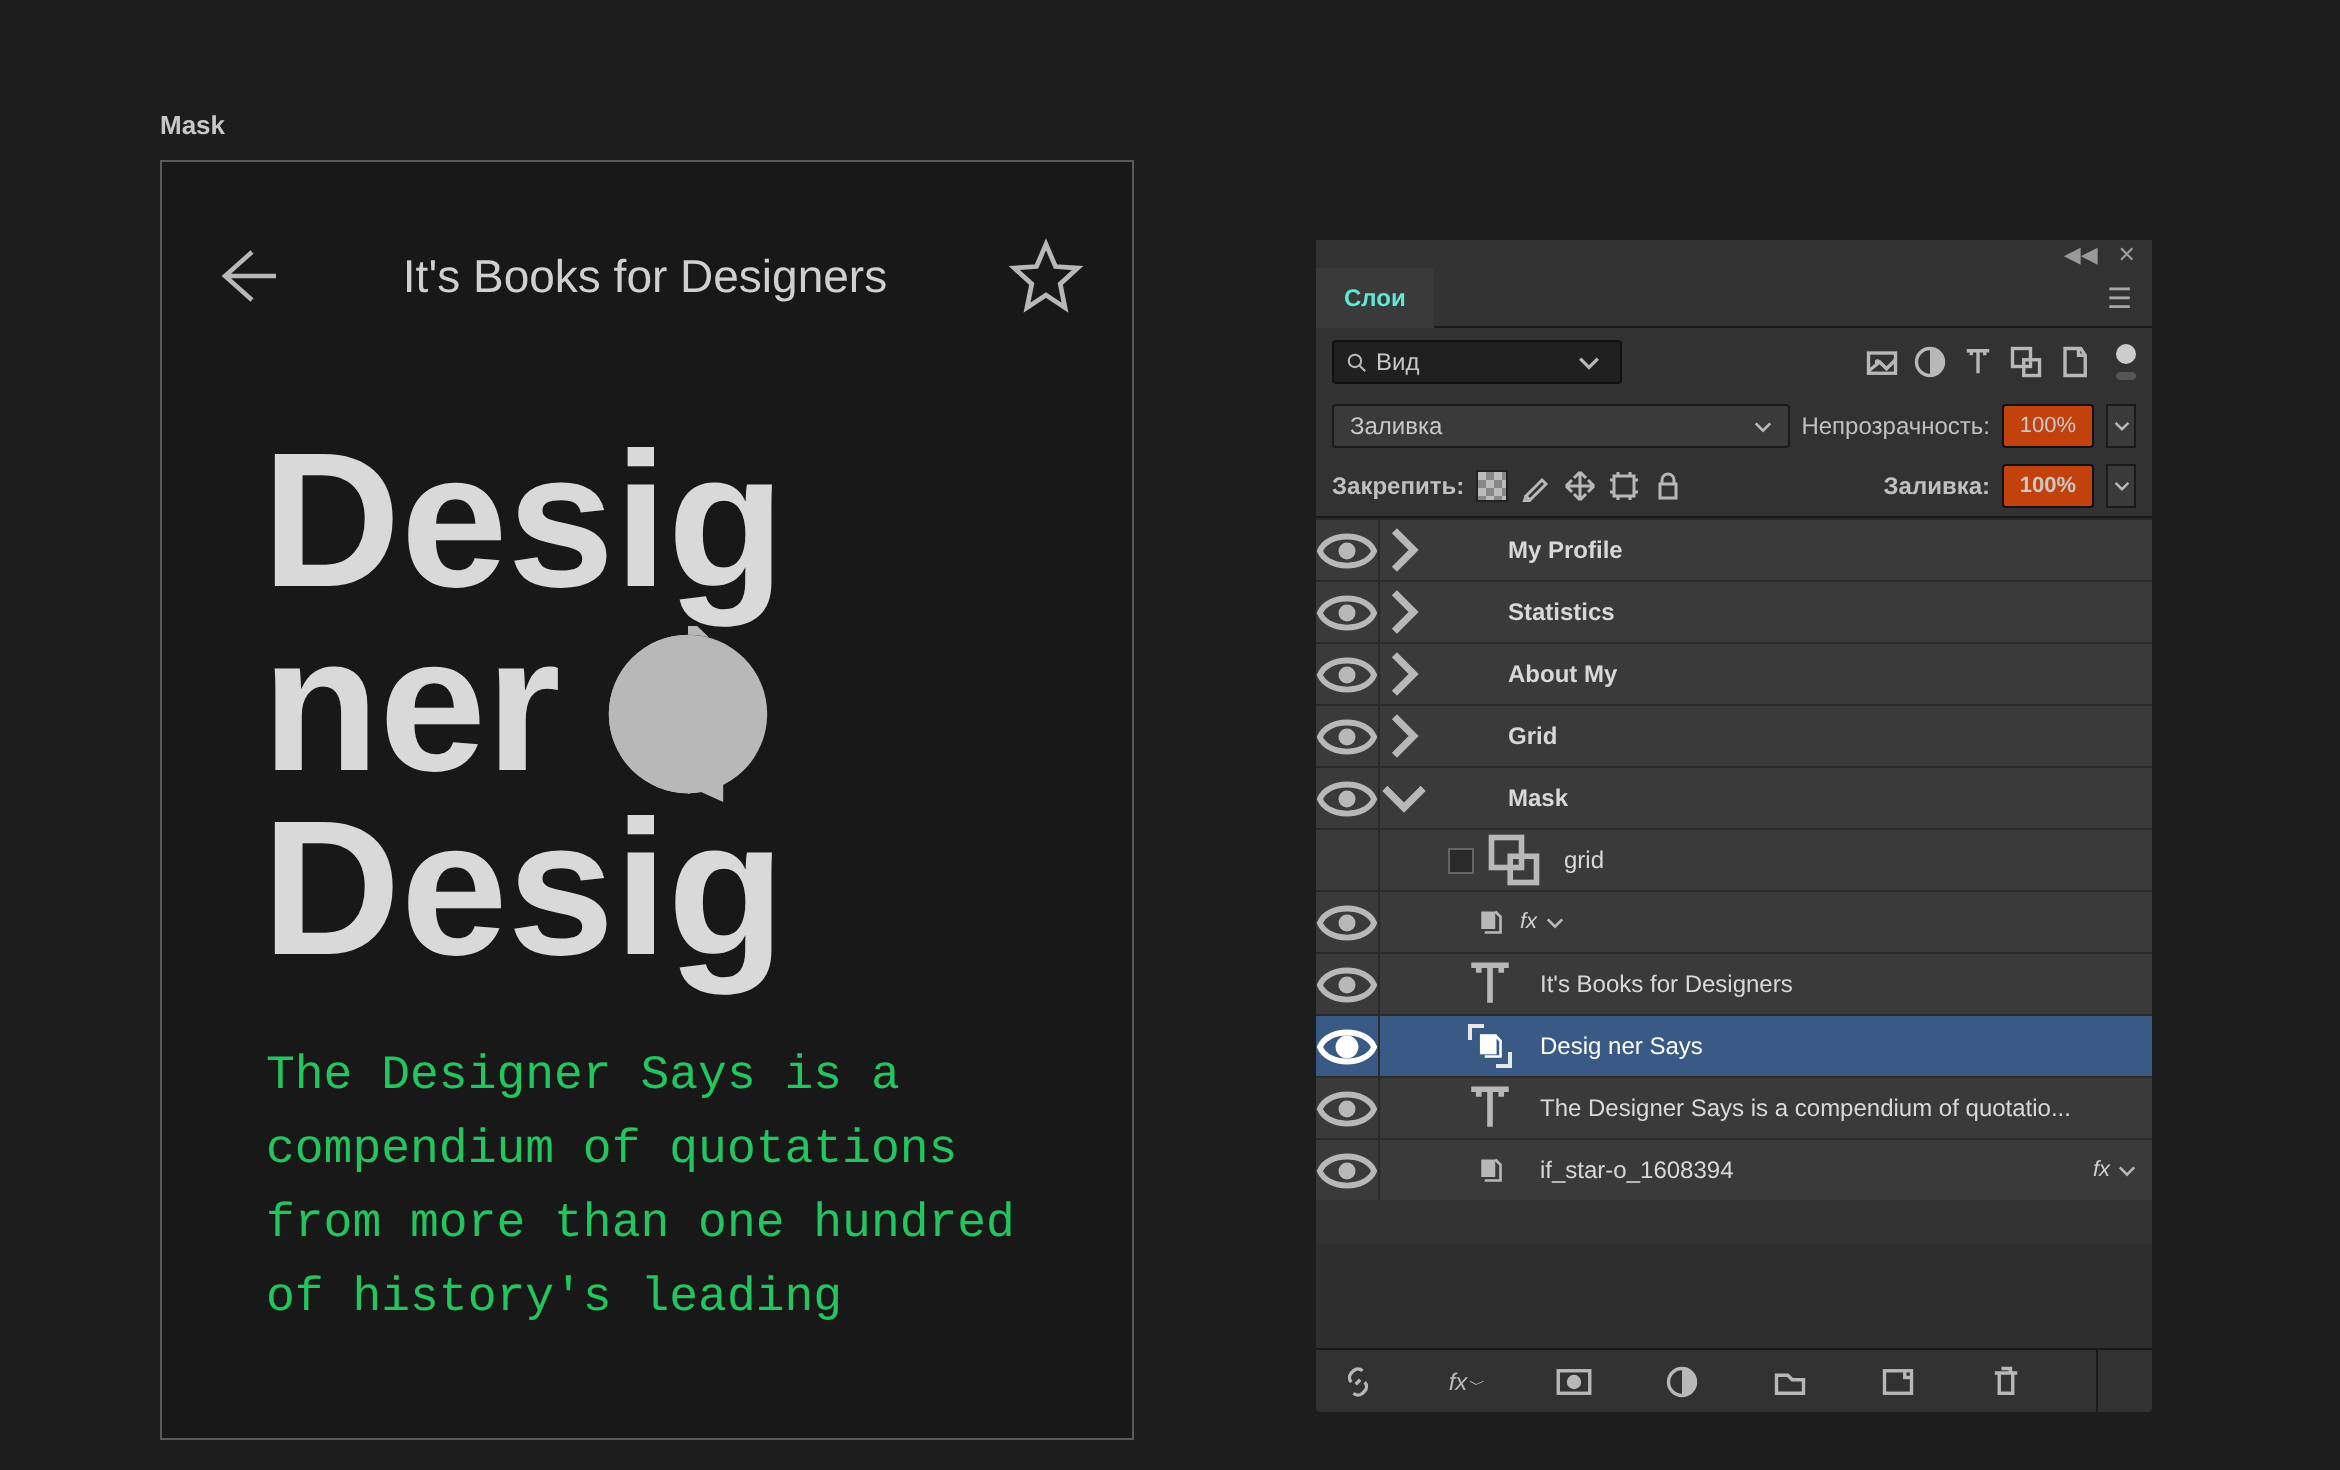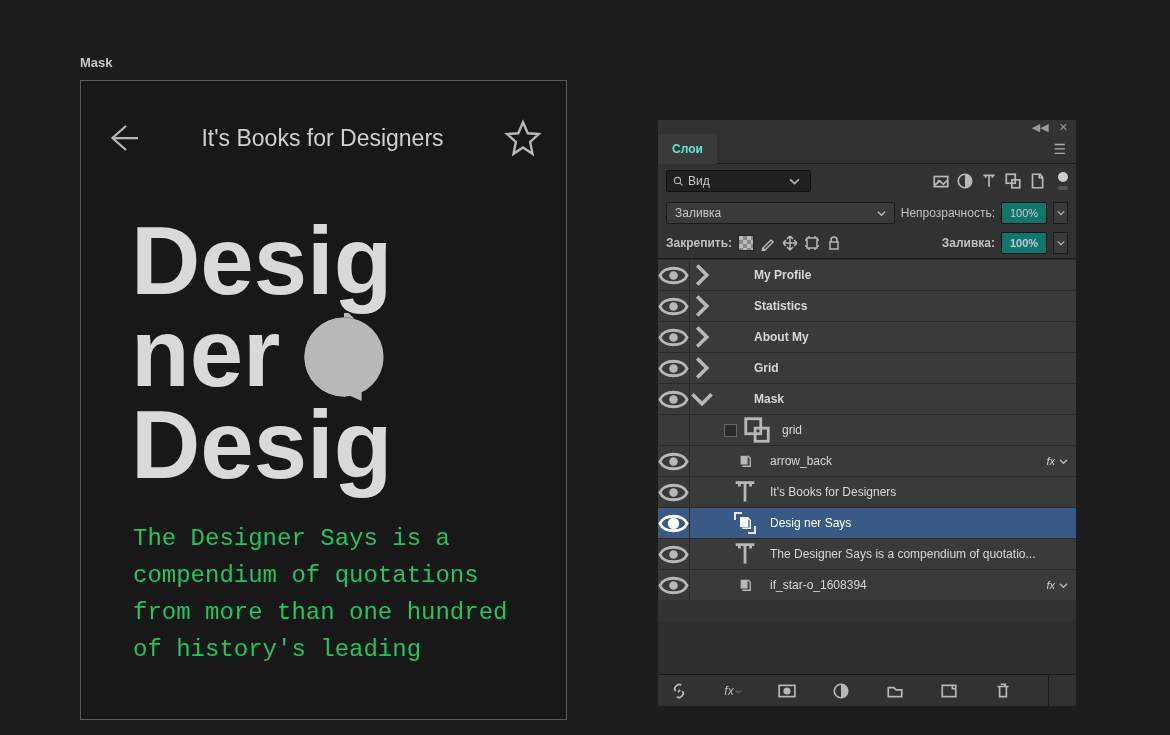--- a/index.html
+++ b/index.html
@@ -155,21 +155,21 @@
     border-radius: 2px;
     height: 22px;
     display: flex; align-items: center;
     padding: 0 8px;
     flex: 1;
     justify-content: space-between;
   }
   .select svg { width: 9px; height: 9px; }
   .lbl { font-size: 12px; color: #c0c0c0; white-space: nowrap; }
   .numbox {
-    background: #0f766e;
+    background: #c2410c;
     border: 1px solid #111;
     border-radius: 2px;
     height: 22px;
     width: 46px;
     display: flex; align-items: center; justify-content: center;
     font-size: 11px;
   }
   .spin {
     background: #3a3a3a; border: 1px solid #1a1a1a;
     width: 15px; height: 22px;
@@ -525,21 +525,20 @@
         <div class="indent"></div>
         <div style="width: 12px;"></div>
         <div class="col-thumb">
           <div class="so-thumb">
             <svg viewBox="0 0 16 16" width="14" height="14">
               <rect x="3" y="2" width="8" height="10" class="fill"></rect>
               <path d="M11 2 L14 5 V14 H5"></path>
             </svg>
           </div>
         </div>
-        <div class="layer-name normal">arrow_back</div>
         <span class="fx">fx</span>
         <span>
           <svg viewBox="0 0 10 10" width="9" height="9">
             <path d="M1 3 L5 7 L9 3"></path>
           </svg>
         </span>
       </div>
       <div class="layer-row">
         <div class="col-vis">
           <svg viewBox="0 0 16 16">

